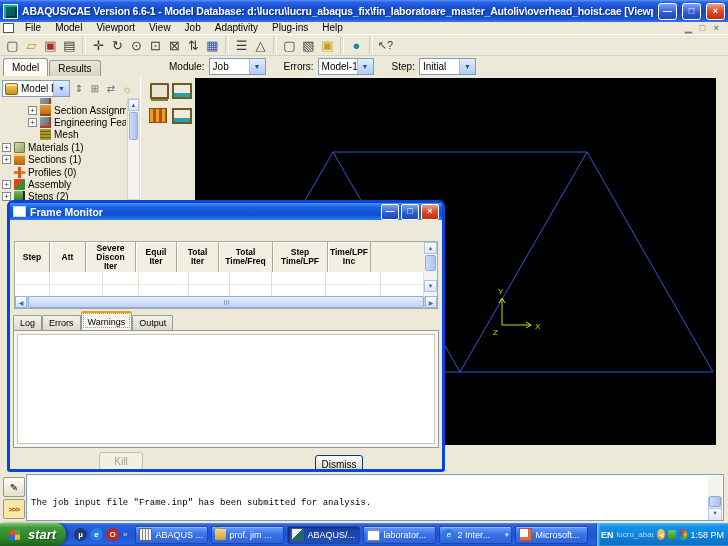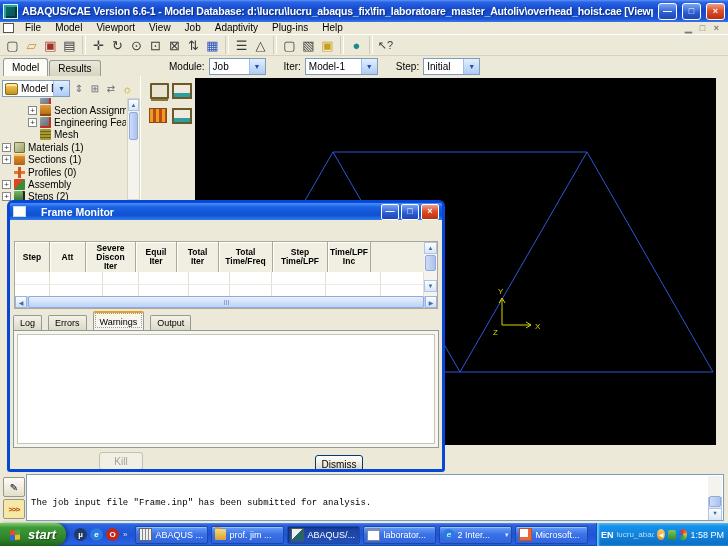--- a/index.html
+++ b/index.html
@@ -95,21 +95,21 @@
   .mini-panel{width:16px;height:12px;border:2px solid #6a5a2a;background:#efeadb;box-shadow:inset 0 -4px 0 #2aa0a0}
   .mini-grid{width:16px;height:13px;background:
      repeating-linear-gradient(90deg,#e8a020 0 3px,#c04818 3px 6px);border:1px solid #8a4a10}
 
   
   .canvas{left:195px;top:78px;width:521px;height:367px;background:#000}
 
   
   .dialog{left:7px;top:200px;width:438px;height:272px;box-sizing:border-box;
     border:3px solid #0846d8;border-radius:6px 6px 3px 3px;background:#ece9d8;overflow:hidden}
-  .dlg-title{height:17px;display:flex;align-items:center;gap:15px;padding:0 3px;
+  .dlg-title{height:17px;display:flex;align-items:center;gap:4px;padding:0 3px;
     background:linear-gradient(180deg,#4a90fa 0%,#1a62e2 25%,#0e50d0 70%,#2e7cf0 100%);
     color:#fff;font-weight:bold;font-size:10.5px}
   .dlg-app-icon{width:11px;height:9px;background:#fff;border:1px solid #cdd}
   .dlg-btns{margin-left:auto;display:flex;gap:2px}
   .dlg-btn{width:16px;height:14px;border-radius:2px;border:1px solid #fff;
     display:flex;align-items:center;justify-content:center;color:#fff;font-size:9px;font-weight:bold;line-height:1;
     background:linear-gradient(180deg,#7ba4f2,#2a5ad0 60%,#1e47b4)}
   .dlg-btn.close{background:linear-gradient(180deg,#f0a088,#dd4f2b 45%,#b9300e)}
   .dlg-content{position:relative;height:249px;font-size:10px}
   .status-line{position:absolute;left:8px;top:6px;display:flex;gap:5px}
@@ -125,21 +125,21 @@
   .tbl-vscroll{position:absolute;right:0;top:0;width:13px;height:54px;background:#f4f3ee}
   .tbl-hscroll{position:absolute;left:0;bottom:0;height:12px;right:0;background:#bcd0f6;display:flex;align-items:center}
   .hs-arrow{width:12px;height:12px;background:linear-gradient(#fdfdfb,#d0e0f8);border:1px solid #98b4e4;
     color:#3a6ea5;font-size:6px;display:flex;align-items:center;justify-content:center;box-sizing:border-box}
   .hs-thumb{height:10px;flex:1;margin:0 1px;background:linear-gradient(#e8f0fd,#bcd2f6);
     border:1px solid #90aade;border-radius:2px;display:flex;align-items:center;justify-content:center;gap:1px}
   .grip{width:1px;height:5px;background:#8aa6dc}
   .dtabs{position:absolute;left:3px;top:92px;display:flex;align-items:flex-end;height:18px}
   .dtab{height:14px;border:1px solid #919b9c;border-bottom:none;border-radius:2px 2px 0 0;
     background:linear-gradient(#f4f2e6,#ddd9c8);font-size:9px;display:flex;align-items:center;
-    padding:0 6px;margin-right:6px}
+    padding:0 6px;margin-right:0}
   .dtab.active{height:17px;background:#f7f5ec;border-top:2px solid #e8a020;outline:1px dotted #999;outline-offset:-3px}
   .dlg-panel{position:absolute;left:3px;top:110px;width:426px;height:118px;background:#fff;
     border:1px solid #919b9c;box-sizing:border-box;box-shadow:inset 0 0 0 3px #f6f5ee, inset 0 0 0 4px #c8c4b4}
   .xp-push{position:absolute;height:16px;border:1px solid #003c74;border-radius:3px;
     background:linear-gradient(#fff,#f0ede0 45%,#d8d0c0);font-size:10px;display:flex;
     align-items:center;justify-content:center}
   .xp-push.disabled{color:#a3a095;border-color:#c3c0b2;background:#f2f0e4}
 
   
   .msgarea{left:0;top:472px;width:728px;height:51px;background:#ece9d8}
@@ -258,22 +258,22 @@
   <span class="tabs-wrap">
     <span class="xtab active">Model</span>
     <span class="xtab">Results</span>
   </span>
   <span class="ctx">
     <span class="ctx-label">Module:</span>
     <span class="combo" style="width:57px">
       <span class="cval">Job</span>
       <span class="carrow">▼</span>
     </span>
-    <span class="ctx-label">Iter:</span>
-    <span class="combo" style="width:73px">
+    <span class="ctx-label">Errors:</span>
+    <span class="combo" style="width:56px">
       <span class="cval">Model-1</span>
       <span class="carrow">▼</span>
     </span>
     <span class="ctx-label">Step:</span>
     <span class="combo" style="width:57px">
       <span class="cval">Initial</span>
       <span class="carrow">▼</span>
     </span>
   </span>
 </div>

